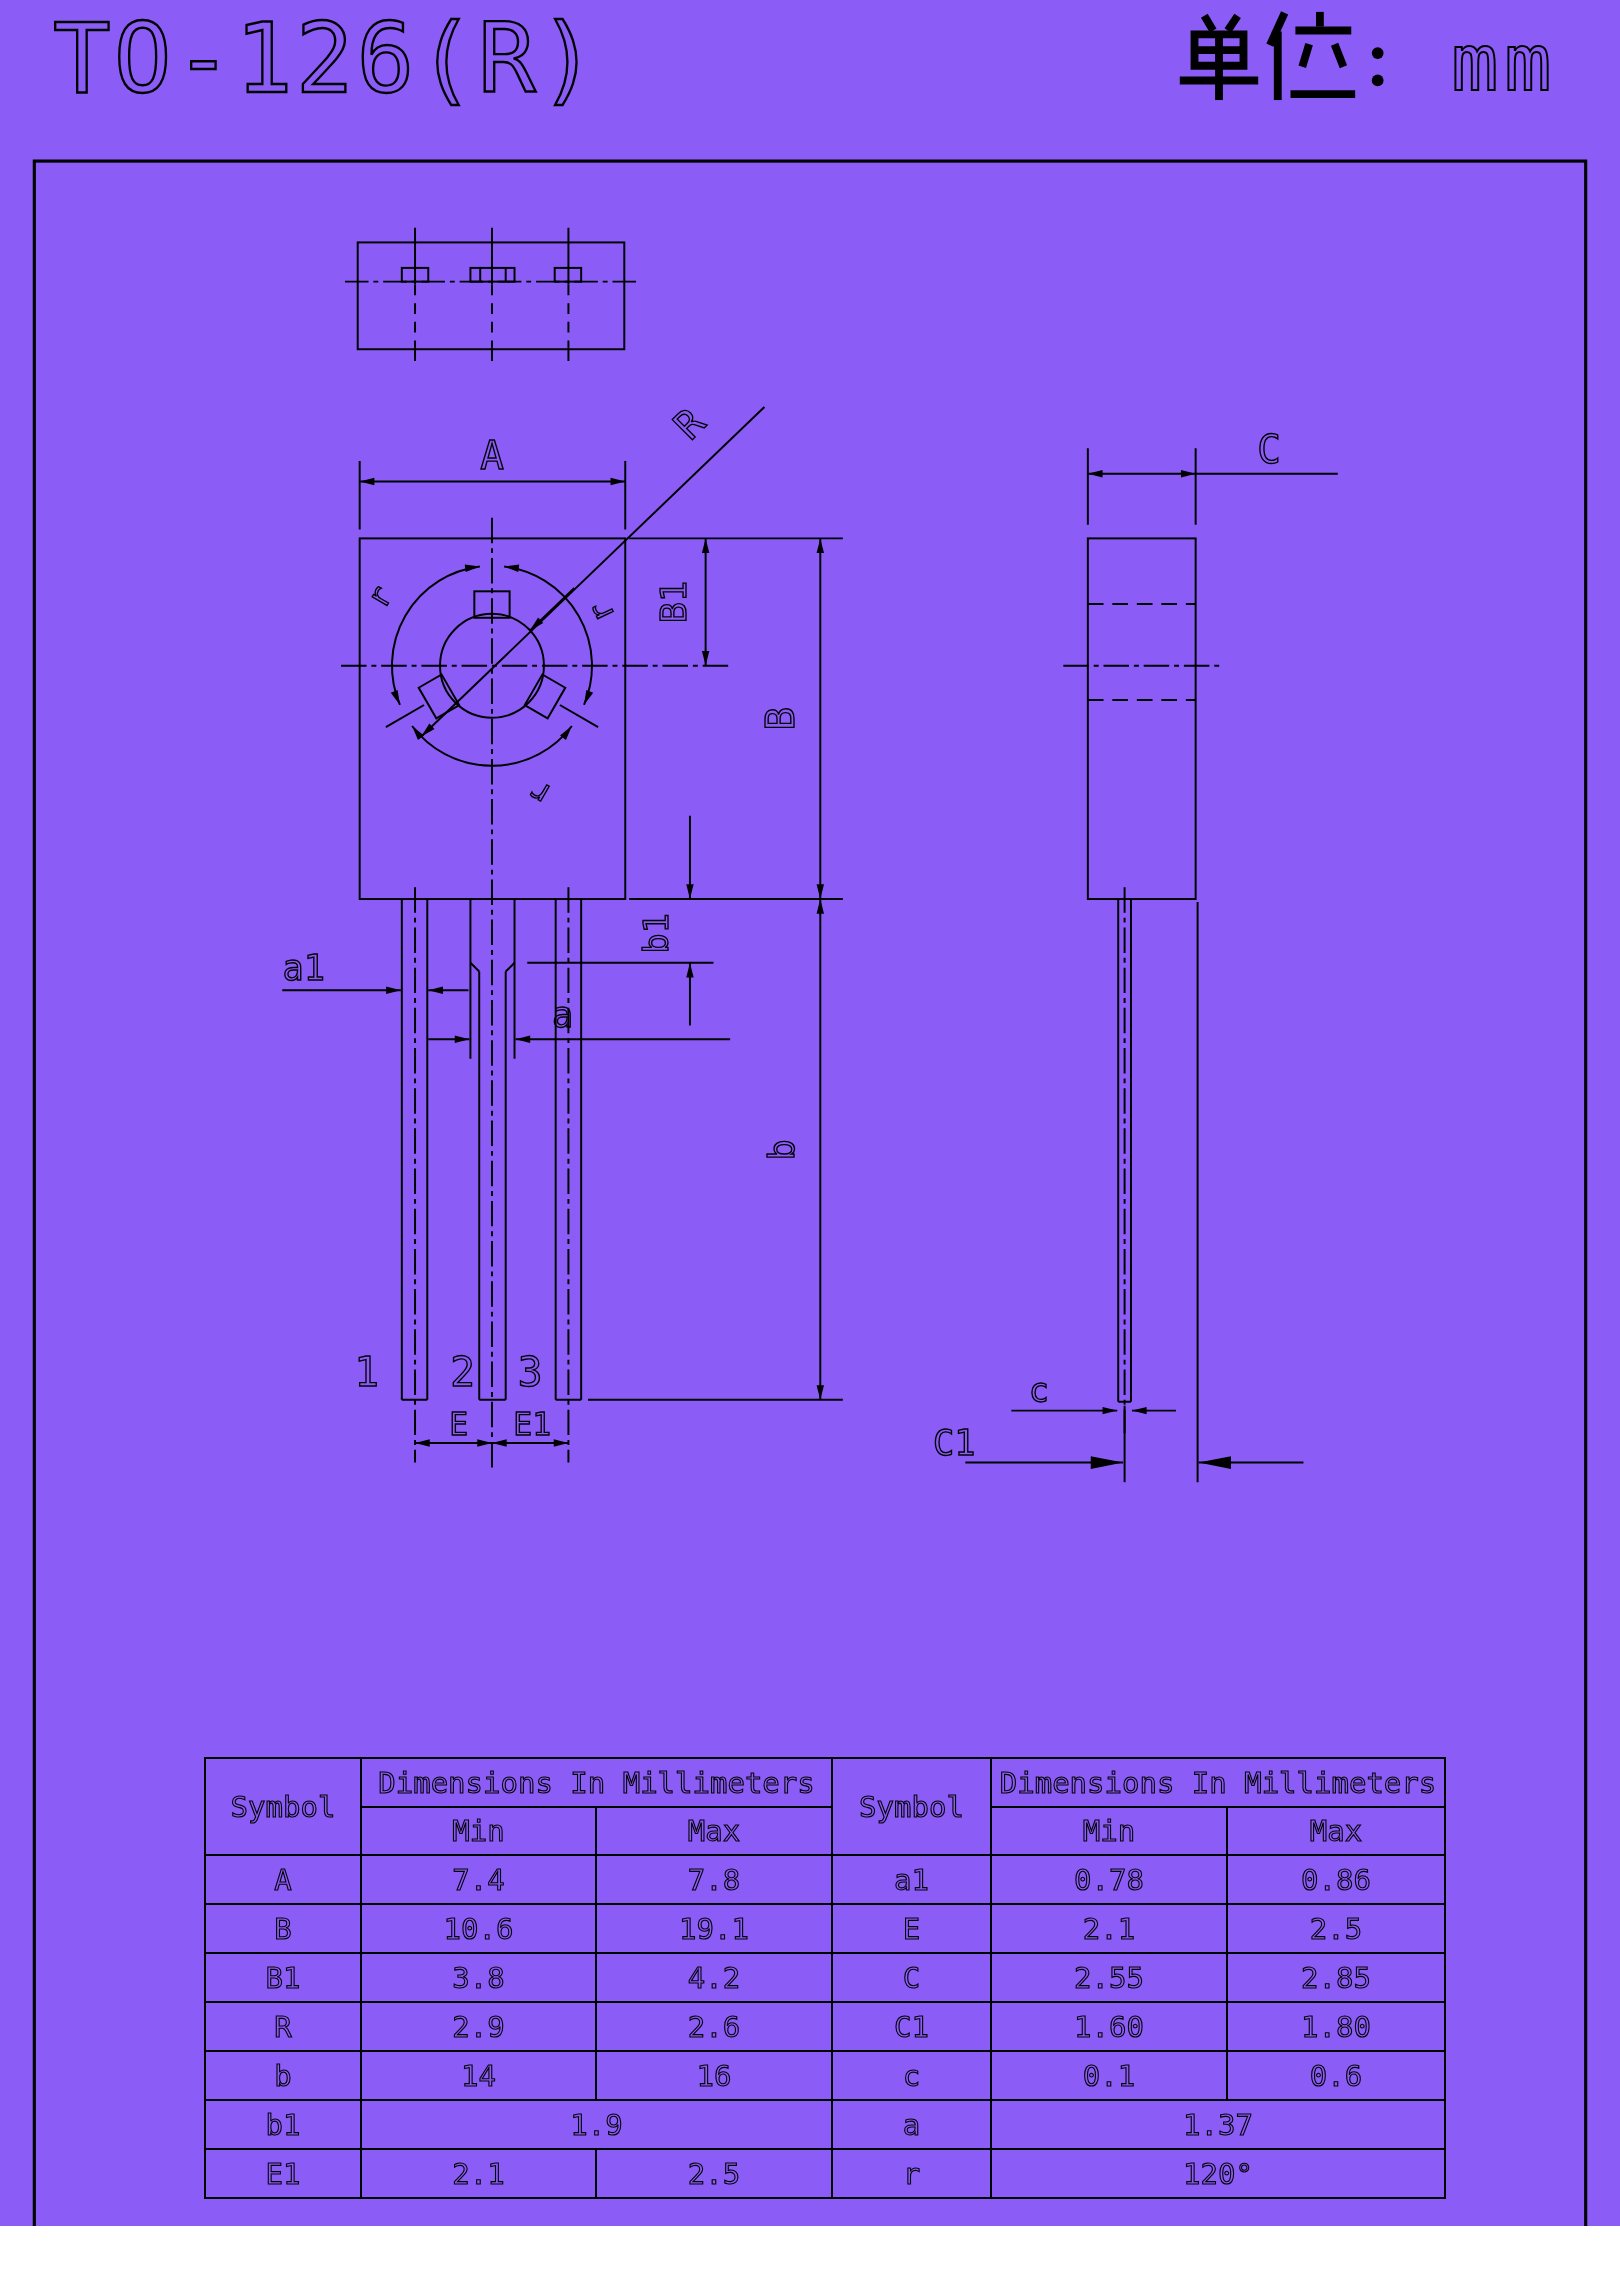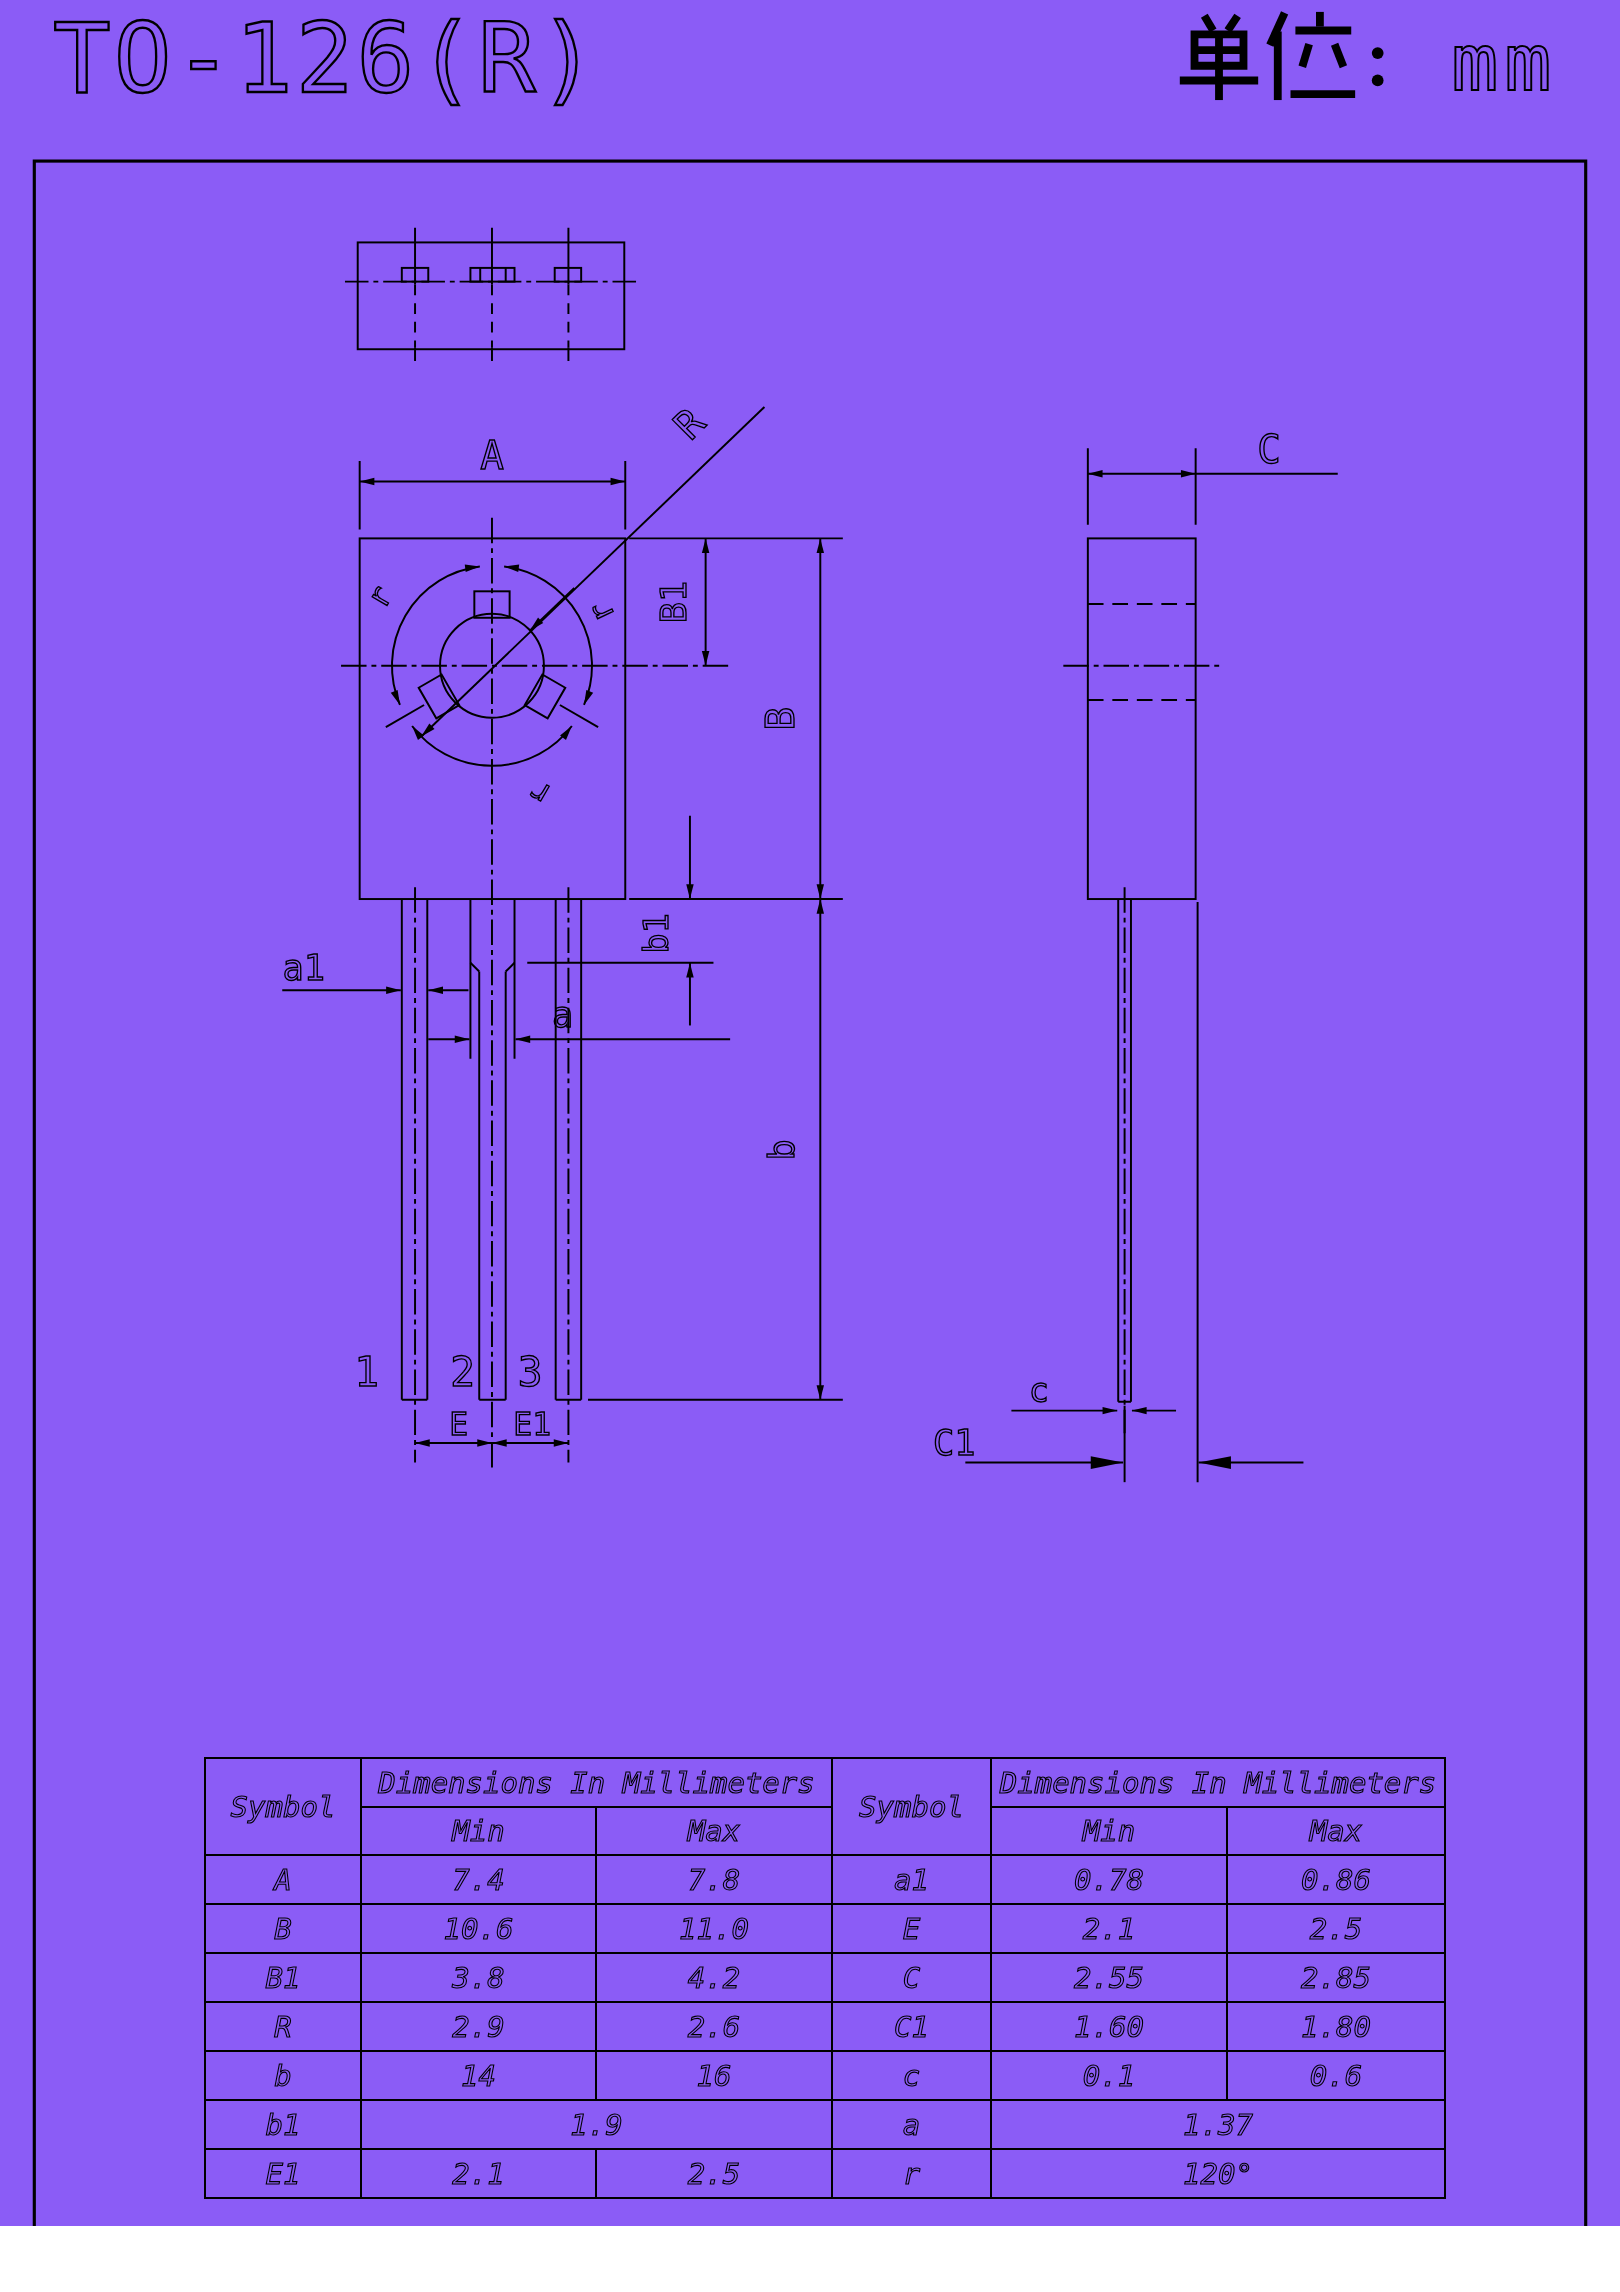--- a/index.html
+++ b/index.html
@@ -1,20 +1,20 @@
 <!DOCTYPE html>
 <html><head>
 <meta charset="utf-8">
 <style>
   html,body{margin:0;padding:0;background:#ffffff;}
   #page{position:relative;width:1620px;height:2226px;background:#8b5cf6;overflow:hidden;
         font-family:"DejaVu Sans Mono",monospace;}
   .abs{position:absolute;}
   
-  .thin-text{color:#000;font-style:italic;-webkit-text-fill-color:rgba(0,0,0,0);-webkit-text-stroke:1.1px #000;}
+  .thin-text{color:#000;-webkit-text-fill-color:rgba(0,0,0,0);-webkit-text-stroke:1.1px #000;}
   
   #dim-table{position:absolute;left:204px;top:1757px;border-collapse:collapse;table-layout:fixed;}
   #dim-table td,#dim-table th{border:2px solid #000;text-align:center;vertical-align:middle;
       font-weight:normal;font-size:29px;padding:0;overflow:hidden;white-space:nowrap;
       font-family:"DejaVu Sans Mono",monospace;}
   #dim-table tr{height:49px;}
   col.c-sym{width:156px;} col.c-min{width:235px;} col.c-max{width:236px;}
   col.c-sym2{width:159px;} col.c-min2{width:236px;} col.c-max2{width:218px;}
   svg text{font-family:"DejaVu Sans Mono",monospace;}
   .lb{fill:none;stroke:#000;stroke-width:1.4px;}
@@ -208,21 +208,21 @@
       <td>A</td>
       <td>7.4</td>
       <td>7.8</td>
       <td>a1</td>
       <td>0.78</td>
       <td>0.86</td>
     </tr>
     <tr>
       <td>B</td>
       <td>10.6</td>
-      <td>11.0</td>
+      <td>19.1</td>
       <td>E</td>
       <td>2.1</td>
       <td>2.5</td>
     </tr>
     <tr>
       <td>B1</td>
       <td>3.8</td>
       <td>4.2</td>
       <td>C</td>
       <td>2.55</td>

